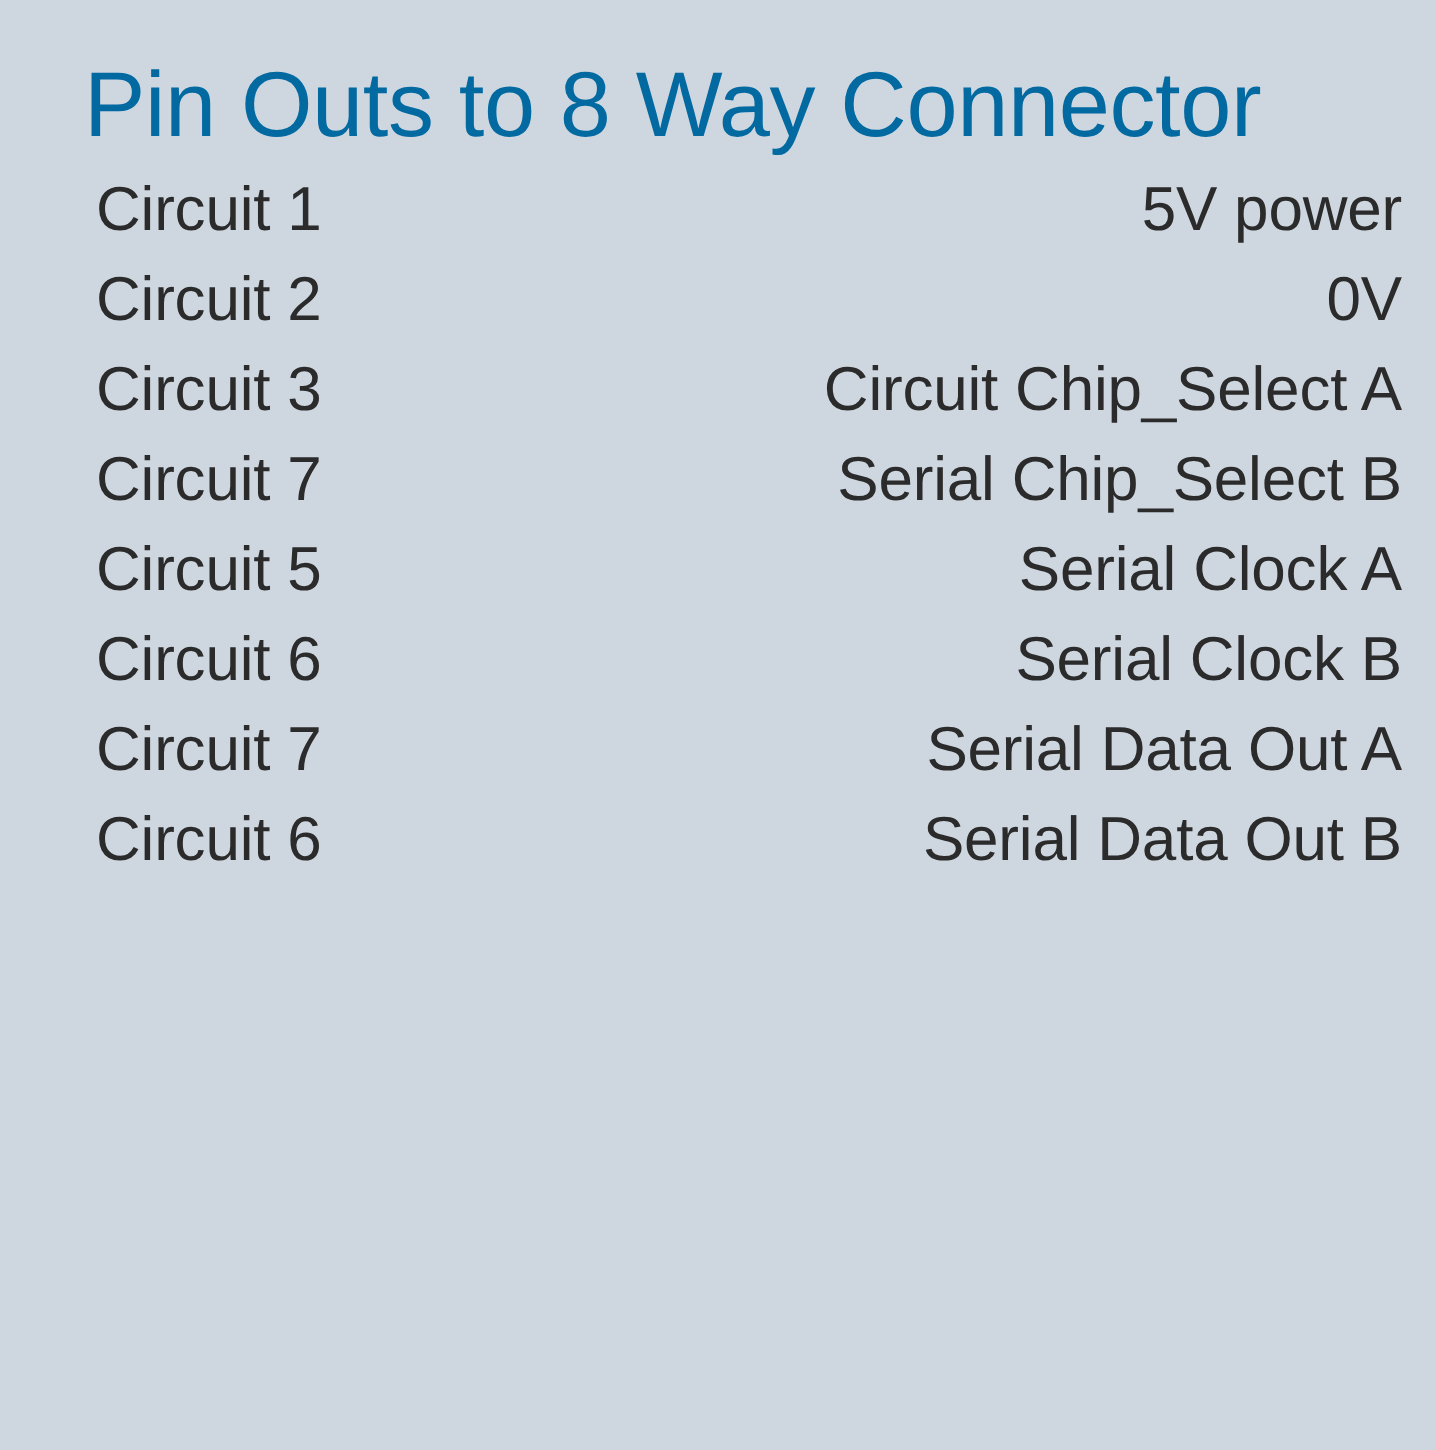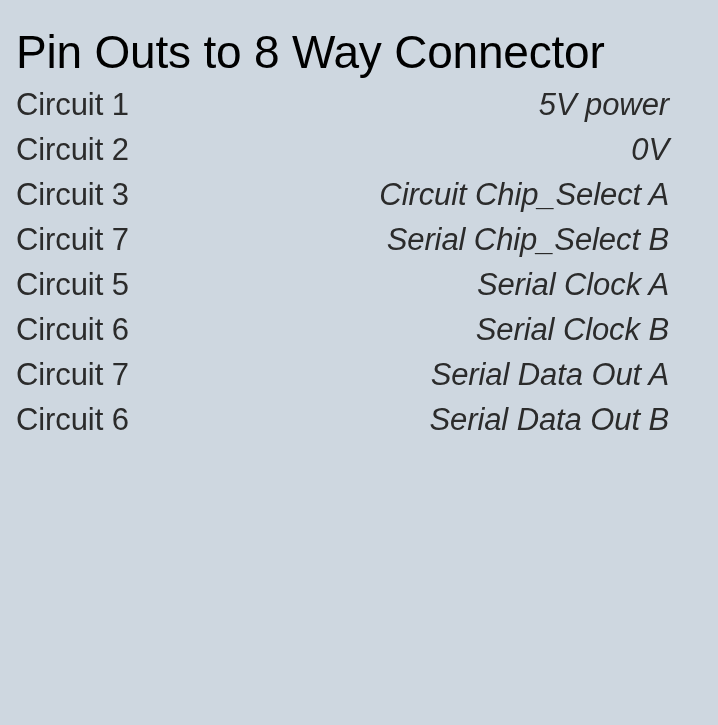--- a/index.html
+++ b/index.html
@@ -20,35 +20,35 @@
     position: relative;
     width: 718px;
     height: 725px;
     background: #ced7e0;
     box-sizing: border-box;
   }
 
   
   .title {
     position: absolute;
-    left: 16px;
+    left: 42px;
     top: 26px;
     width: 655px;
-    color: #000000;
+    color: #0369a1;
     font-size: 46px;
     line-height: 52px;
     font-weight: 400;
     letter-spacing: -0.2px;
     white-space: nowrap;
   }
 
   
   .pin-list {
     position: absolute;
-    left: 16px;
+    left: 48px;
     top: 82px;
     width: 653px;
   }
 
   .pin-row {
     display: flex;
     align-items: baseline;
     justify-content: space-between;
     height: 45px;
     line-height: 45px;
@@ -60,21 +60,20 @@
   }
 
   .pin-circuit {
     text-align: left;
     flex: 0 0 auto;
   }
 
   .pin-signal {
     text-align: right;
     flex: 0 0 auto;
-    font-style: italic;
   }
 </style>
 </head>
 <body>
 
 <div id="slide">
 
   <div class="title">Pin Outs to 8 Way Connector</div>
 
   <div class="pin-list">

